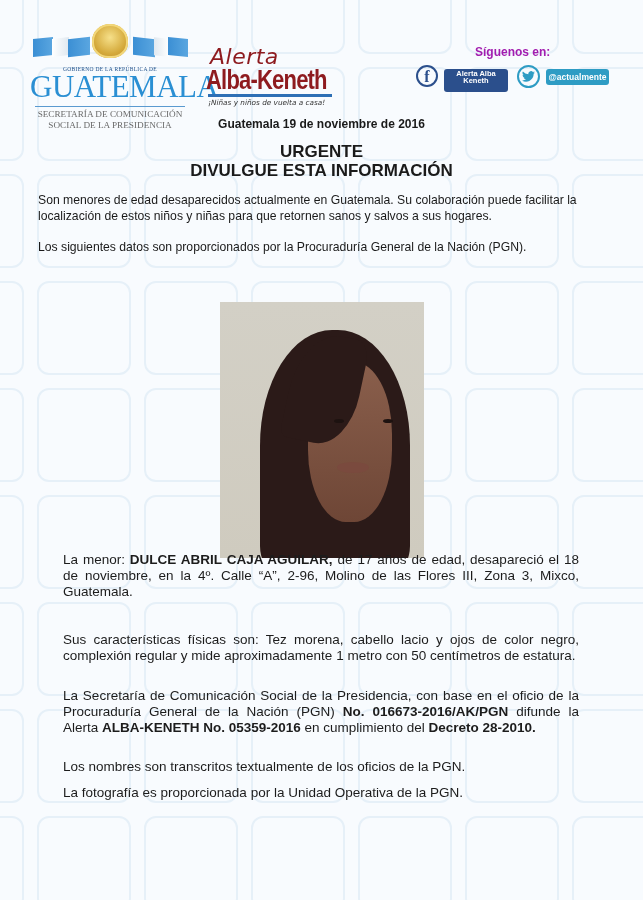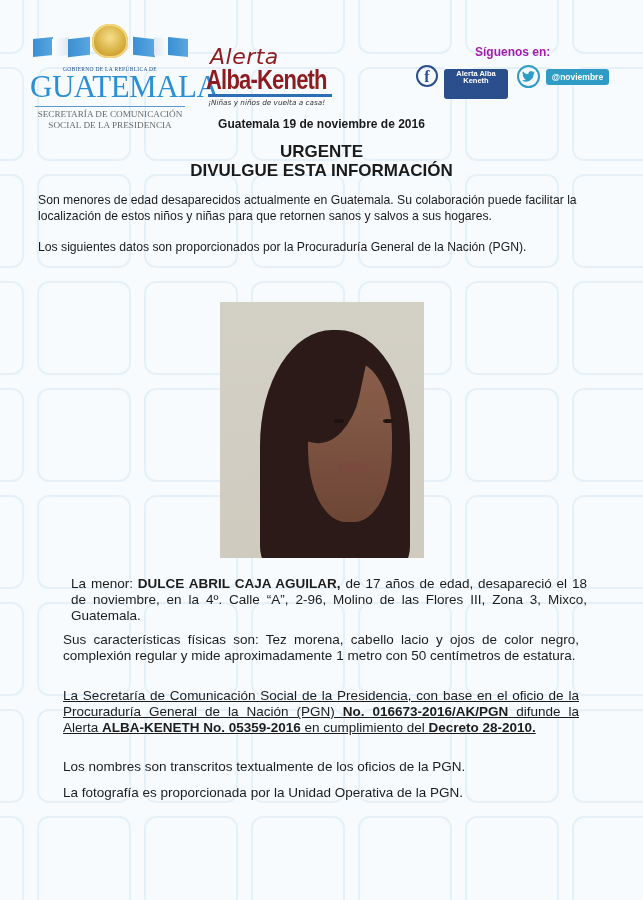--- a/index.html
+++ b/index.html
@@ -42,21 +42,21 @@
   
   .ak-logo { position:absolute; left:206px; top:48px; width:130px; height:64px; }
   .ak-alerta { position:absolute; left:4px; top:-4px; font-family:"DejaVu Sans", sans-serif; font-style:italic; font-size:22px; color:#8e1b1f; letter-spacing:0.5px; }
   .ak-name { position:absolute; left:0px; top:16px; font-family:"Liberation Sans", sans-serif; font-weight:bold; font-size:22px; color:#8e1b1f; transform:scaleY(1.25); transform-origin:top left; letter-spacing:-0.8px; }
   .ak-bar { position:absolute; left:2px; top:46px; width:124px; height:3px; background:#2d6fb5; }
   .ak-tag { position:absolute; left:2px; top:50px; font-family:"DejaVu Sans", sans-serif; font-style:italic; font-size:7.3px; color:#333; white-space:nowrap; }
 
   
   .social-title { position:absolute; left:475px; top:45px; font-weight:bold; font-size:12px; color:#a21caf; }
   .fb-icon { position:absolute; left:416px; top:65px; width:22px; height:22px; border:2px solid #2b4f8c; border-radius:50%; box-sizing:border-box; color:#2b4f8c; font-weight:bold; font-size:16px; text-align:center; line-height:19px; font-family:"Liberation Serif", serif; }
-  .fb-label { position:absolute; left:444px; top:69px; width:64px; height:30px; background:#2b4f8c; border-radius:3px; color:#fff; font-size:7.5px; font-weight:bold; text-align:center; line-height:7.5px; padding-top:0.5px; box-sizing:border-box; }
+  .fb-label { position:absolute; left:444px; top:69px; width:64px; height:23px; background:#2b4f8c; border-radius:3px; color:#fff; font-size:7.5px; font-weight:bold; text-align:center; line-height:7.5px; padding-top:0.5px; box-sizing:border-box; }
   .tw-icon { position:absolute; left:517px; top:65px; width:23px; height:23px; border:2px solid #2e9cc4; border-radius:50%; box-sizing:border-box; color:#2e9cc4; font-size:13px; text-align:center; line-height:19px; }
   .tw-label { position:absolute; left:546px; top:69px; width:63px; height:16px; background:#2e9cc4; border-radius:3px; color:#fff; font-size:8.5px; font-weight:bold; text-align:center; line-height:16px; }
 
   .date { position:absolute; left:0; width:643px; top:117px; text-align:center; font-weight:bold; font-size:12px; }
   .urgent { position:absolute; left:0; width:643px; top:142px; text-align:center; font-weight:bold; font-size:17px; line-height:19px; }
 
   .intro { position:absolute; left:38px; width:570px; font-weight:normal; font-size:12.2px; line-height:15.5px; }
   .intro.p1 { top:193px; }
   .intro.p2 { top:240px; }
   .intro.p3 { top:271px; }
@@ -66,23 +66,23 @@
     background:linear-gradient(180deg,#d3d0c6 0%,#cfcbbf 100%);
   }
   .hair { position:absolute; left:40px; top:28px; width:150px; height:240px; background:#2b1a18; border-radius:48% 48% 10% 10%; }
   .face { position:absolute; left:88px; top:60px; width:84px; height:160px; background:linear-gradient(180deg,#8a5f4c,#6e4636); border-radius:40% 45% 45% 45%; }
   .fringe { position:absolute; left:70px; top:32px; width:70px; height:110px; background:#2b1a18; border-radius:60% 20% 50% 10%; transform:rotate(12deg); }
   .eye { position:absolute; width:10px; height:4px; background:#1d1210; border-radius:50%; }
   .mouth { position:absolute; left:117px; top:160px; width:32px; height:11px; background:#7a4a3e; border-radius:50%; }
 
   .body-p { position:absolute; left:63px; width:516px; font-size:13.5px; line-height:16.2px; text-align:justify; color:#1c1c1c; }
   .body-p b { font-weight:bold; }
-  .b1 { top:576px;margin-left:8px; }
+  .b1 { top:552px; }
   .b2 { top:632px; }
-  .b3 { top:688px;text-decoration:underline; }
+  .b3 { top:688px; }
   .b4 { top:759px; }
   .b5 { top:785px; }
   .footer { position:absolute; left:0; width:643px; top:828px; text-align:center; font-weight:bold; font-style:italic; font-size:13.5px; }
 </style>
 </head>
 <body>
 
 <div class="tiles" id="tiles">
     <div class="tile" style="left: -70px; top: -40px;"></div>
     <div class="tile" style="left: 37px; top: -40px;"></div>
@@ -177,21 +177,21 @@
   <div class="fb-icon">f</div>
   <div class="fb-label">
     <div>Alerta Alba</div>
     <div>Keneth</div>
   </div>
   <div class="tw-icon">
     <svg width="13" height="11" viewBox="0 0 24 20" style="margin-top:4px">
       <path fill="#2e9cc4" d="M24 2.4a9.8 9.8 0 0 1-2.8.8A4.9 4.9 0 0 0 23.3.4a9.9 9.9 0 0 1-3.1 1.2A4.9 4.9 0 0 0 11.8 6 14 14 0 0 1 1.7.9a4.9 4.9 0 0 0 1.5 6.6 4.9 4.9 0 0 1-2.2-.6v.1a4.9 4.9 0 0 0 3.9 4.8 4.9 4.9 0 0 1-2.2.1 4.9 4.9 0 0 0 4.6 3.4A9.9 9.9 0 0 1 0 17.3 14 14 0 0 0 7.5 19.5c9.1 0 14-7.5 14-14v-.6A10 10 0 0 0 24 2.4z"></path>
     </svg>
   </div>
-  <div class="tw-label">@noviembre</div>
+  <div class="tw-label">@actualmente</div>
 
   <div class="date">Guatemala 19 de noviembre de 2016</div>
 
   <div class="urgent">
     <div>URGENTE</div>
     <div>DIVULGUE ESTA INFORMACIÓN</div>
   </div>
 
   <div class="intro p1">Son menores de edad desaparecidos actualmente en Guatemala. Su colaboración puede facilitar la localización de estos niños y niñas para que retornen sanos y salvos a sus hogares.</div>
   <div class="intro p2">Los siguientes datos son proporcionados por la Procuraduría General de la Nación (PGN).</div>

